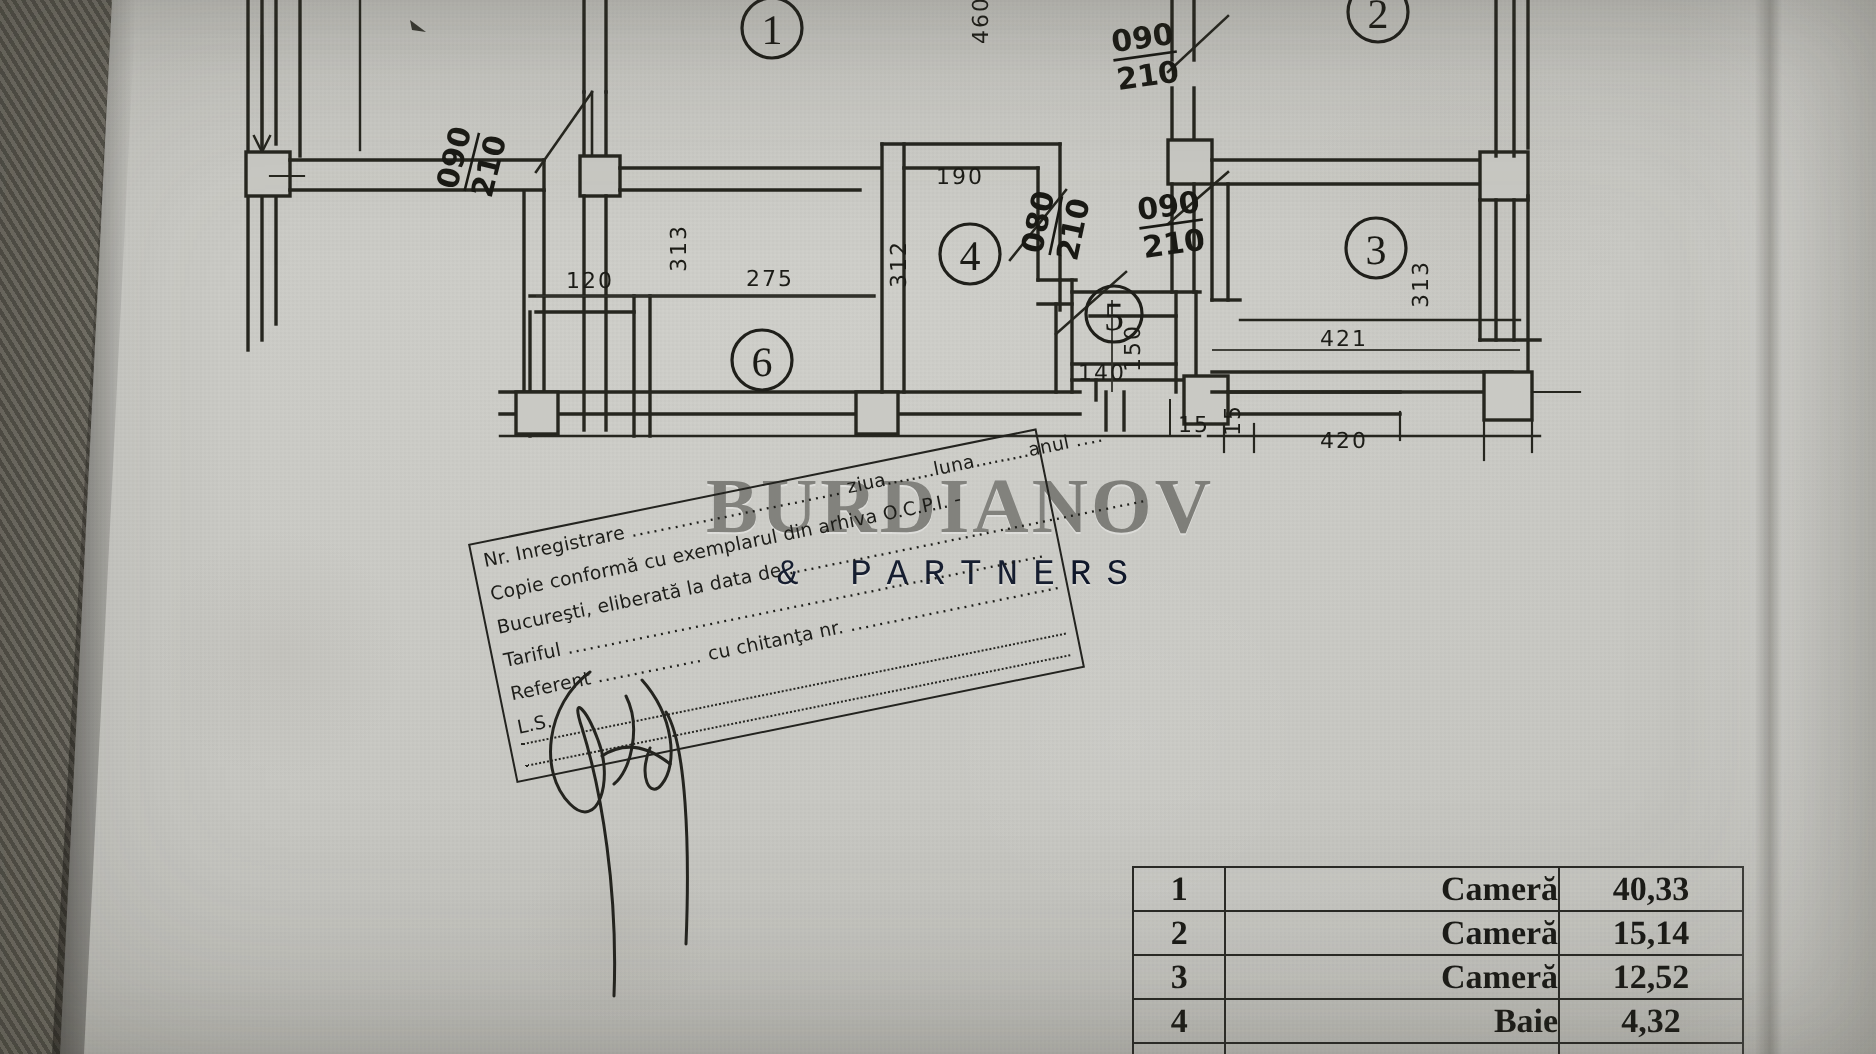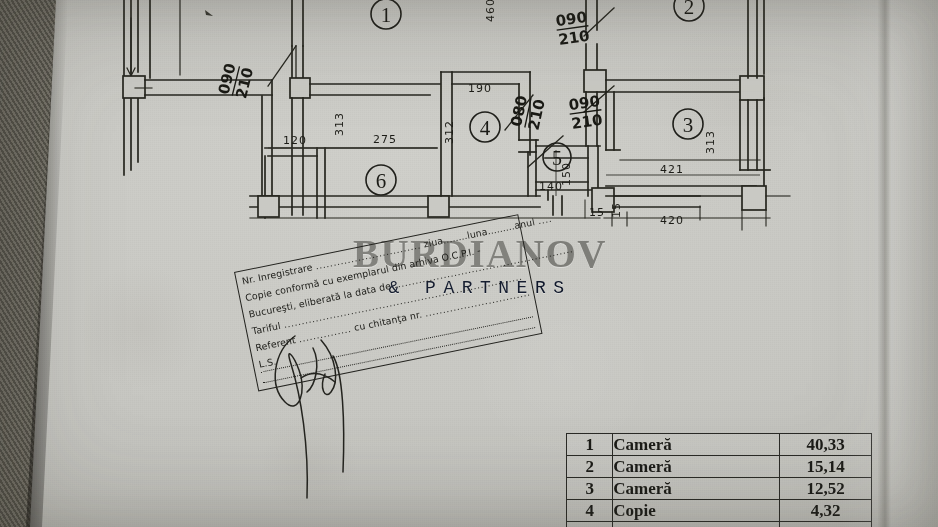--- a/index.html
+++ b/index.html
@@ -131,21 +131,21 @@
     border:1.4px solid #2a2a26;
     font-family:"Liberation Serif", serif;
     font-weight:700;
     color:#1b1b17;
     height:21px;
     line-height:21px;
     padding:0;
     font-size:17px;
   }
   .c-idx{width:46px;text-align:center;}
-  .c-name{width:168px;text-align:left;}
+  .c-name{width:168px;text-align:right;}
   .c-area{width:92px;text-align:center;}
 
   .blur{filter:blur(.35px);}
 </style>
 </head>
 <body>
 
 <div id="scan">
 
   <div class="paper"></div>
@@ -413,21 +413,21 @@
         <td class="c-name">Cameră</td>
         <td class="c-area">15,14</td>
       </tr>
       <tr>
         <td class="c-idx">3</td>
         <td class="c-name blur">Cameră</td>
         <td class="c-area">12,52</td>
       </tr>
       <tr>
         <td class="c-idx">4</td>
-        <td class="c-name">Copie</td>
+        <td class="c-name">Baie</td>
         <td class="c-area">4,32</td>
       </tr>
       <tr>
         <td class="c-idx"></td>
         <td class="c-name"></td>
         <td class="c-area"></td>
       </tr>
     </tbody>
   </table>
 

